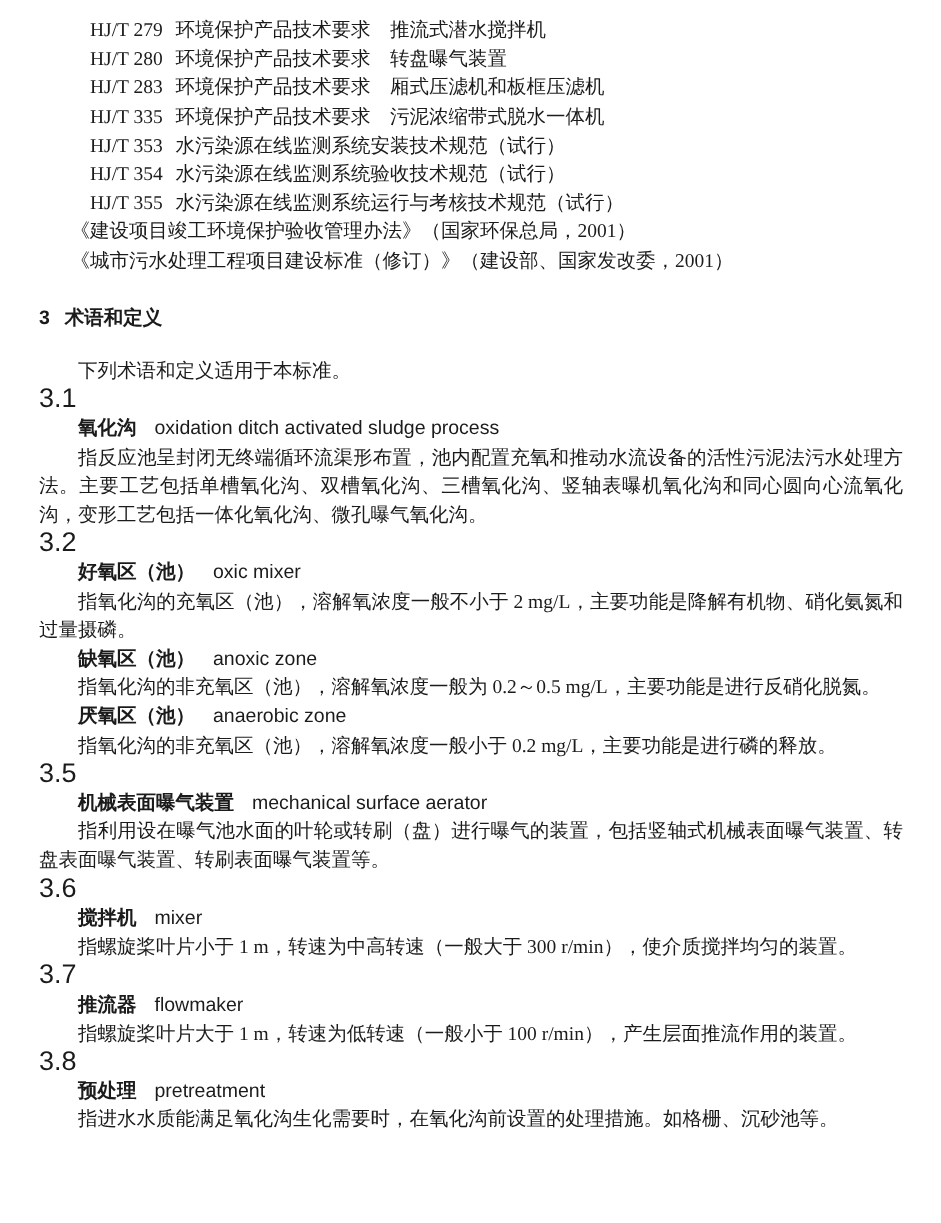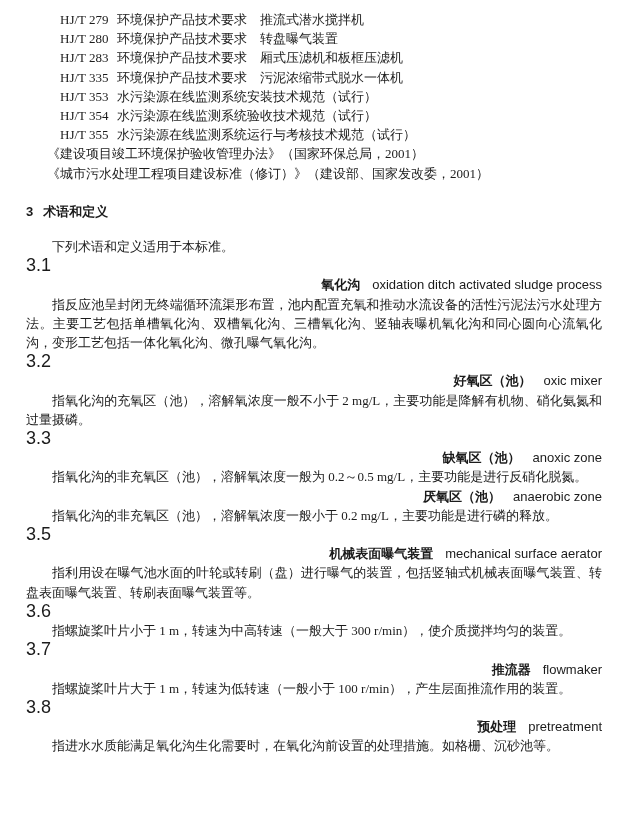--- a/index.html
+++ b/index.html
@@ -49,21 +49,20 @@
   
   .term-block { }
   .term-number {
     font-family: "Liberation Sans", "DejaVu Sans", sans-serif;
     font-size: 18px;
     line-height: 19.2px;
   }
   .term-line {
     line-height: 19.2px;
     padding-left: 2em;
-    text-align: right;
   }
   .term-zh {
     font-weight: bold;
     font-family: "Liberation Sans", "DejaVu Sans", sans-serif;
   }
   .term-en {
     font-family: "Liberation Sans", "DejaVu Sans", sans-serif;
     margin-left: 12px;
   }
   .term-def {
@@ -120,21 +119,20 @@
 
   <div class="term-block">
     <div class="term-number">3.2</div>
     <div class="term-line">
       <span class="term-zh">好氧区（池）</span><span class="term-en">oxic mixer</span>
     </div>
     <p class="term-def">指氧化沟的充氧区（池），溶解氧浓度一般不小于 2 mg/L，主要功能是降解有机物、硝化氨氮和过量摄磷。</p>
   </div>
 
   <div class="term-block">
-    <div class="term-number">3.3</div>
     <div class="term-line">
       <span class="term-zh">缺氧区（池）</span><span class="term-en">anoxic zone</span>
     </div>
     <p class="term-def">指氧化沟的非充氧区（池），溶解氧浓度一般为 0.2～0.5 mg/L，主要功能是进行反硝化脱氮。</p>
   </div>
 
   <div class="term-block">
     <div class="term-line">
       <span class="term-zh">厌氧区（池）</span><span class="term-en">anaerobic zone</span>
     </div>
@@ -144,20 +142,23 @@
   <div class="term-block">
     <div class="term-number">3.5</div>
     <div class="term-line">
       <span class="term-zh">机械表面曝气装置</span><span class="term-en">mechanical surface aerator</span>
     </div>
     <p class="term-def">指利用设在曝气池水面的叶轮或转刷（盘）进行曝气的装置，包括竖轴式机械表面曝气装置、转盘表面曝气装置、转刷表面曝气装置等。</p>
   </div>
 
   <div class="term-block">
     <div class="term-number">3.6</div>
+    <div class="term-line">
+      <span class="term-zh">搅拌机</span><span class="term-en">mixer</span>
+    </div>
     <p class="term-def">指螺旋桨叶片小于 1 m，转速为中高转速（一般大于 300 r/min），使介质搅拌均匀的装置。</p>
   </div>
 
   <div class="term-block">
     <div class="term-number">3.7</div>
     <div class="term-line">
       <span class="term-zh">推流器</span><span class="term-en">flowmaker</span>
     </div>
     <p class="term-def">指螺旋桨叶片大于 1 m，转速为低转速（一般小于 100 r/min），产生层面推流作用的装置。</p>
   </div>

